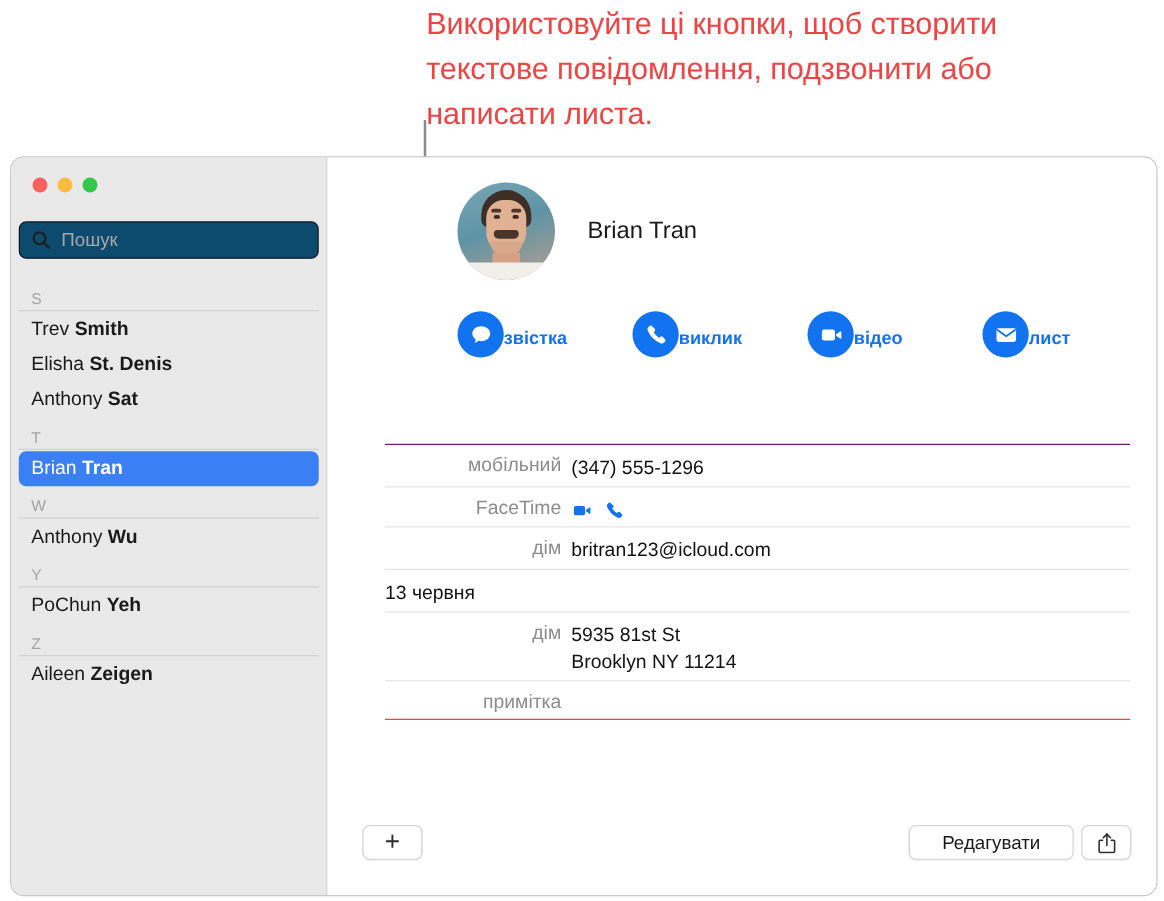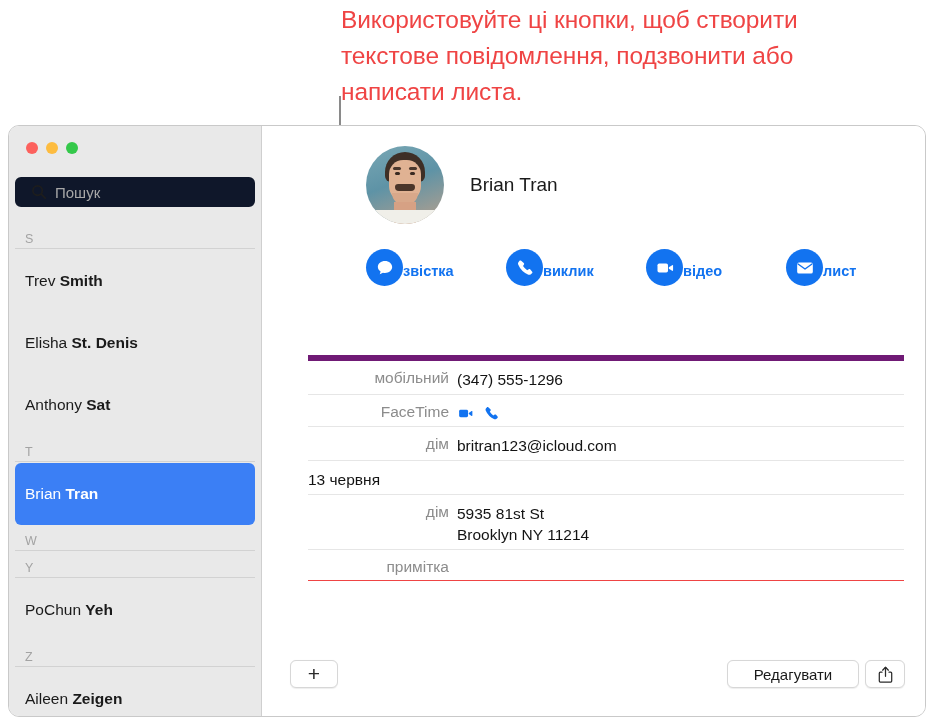--- a/index.html
+++ b/index.html
@@ -57,22 +57,22 @@
   }
   .dot { width: 12px; height: 12px; border-radius: 50%; }
   .dot.red { background: #fc615d; }
   .dot.yellow { background: #fdbc40; }
   .dot.green { background: #34c84a; }
 
   .search-field {
     position: absolute;
     left: 6px; top: 51px;
     width: 240px; height: 30px;
-    background: #0f172a;
-    border: 7px solid #0f172a;
+    background: #0c4a6e;
+    border: 1px solid #0f172a;
     border-radius: 6px;
     display: flex; align-items: center;
     padding-left: 9px;
   }
   .search-icon { width: 16px; height: 16px; flex: 0 0 16px; }
   .search-placeholder {
     font-size: 15px; color: #a7a7a7; margin-left: 8px;
   }
 
   .contact-list {
@@ -83,21 +83,21 @@
   .section-head {
     font-size: 12.5px;
     color: #a3a3a3;
     padding: 9px 0 2px 10px;
     border-bottom: 1px solid #d2d2d2;
     margin-bottom: 1px;
   }
   .contact-row {
     font-size: 15.5px;
     color: #1a1a1a;
-    padding: 22px 10px;
+    padding: 5px 10px;
     border-radius: 6px;
     white-space: nowrap;
   }
   .contact-row .last { font-weight: bold; }
   .contact-row.selected {
     background: #3b7ff5;
     color: #ffffff;
   }
   .contact-row.selected .last { font-weight: bold; }
 
@@ -192,21 +192,21 @@
     position: absolute;
     left: 46px; top: 229px; right: 21px;
   }
   .field-row {
     display: flex;
     align-items: flex-start;
     border-bottom: 1px solid #e6e6e6;
     padding: 4px 0;
     min-height: 32px;
   }
-  .field-row:first-child { border-top: 6px solid #701a75; }
+  .field-row:first-child { border-top: 1px solid #701a75; }
   .field-label {
     width: 149px;
     flex: 0 0 149px;
     text-align: right;
     font-size: 15.5px;
     color: #8c8c8c;
     padding-top: 4px;
     padding-right: 8px;
     white-space: nowrap;
   }
@@ -275,20 +275,21 @@
       </div>
 
       <div class="contact-list" id="contact-list">
           <div class="section-head">S</div>
           <div class="contact-row"><span>Trev </span><span class="last">Smith</span></div>
           <div class="contact-row"><span>Elisha </span><span class="last">St. Denis</span></div>
           <div class="contact-row"><span>Anthony </span><span class="last">Sat</span></div>
           <div class="section-head">T</div>
           <div class="contact-row selected"><span>Brian </span><span class="last">Tran</span></div>
           <div class="section-head">W</div>
+          <div class="contact-row"><span>Anthony </span><span class="last">Wu</span></div>
           <div class="section-head">Y</div>
           <div class="contact-row"><span>PoChun </span><span class="last">Yeh</span></div>
           <div class="section-head">Z</div>
           <div class="contact-row"><span>Aileen </span><span class="last">Zeigen</span></div>
         </div>
     </div>
 
     <div class="detail">
 
       <div class="contact-header">

